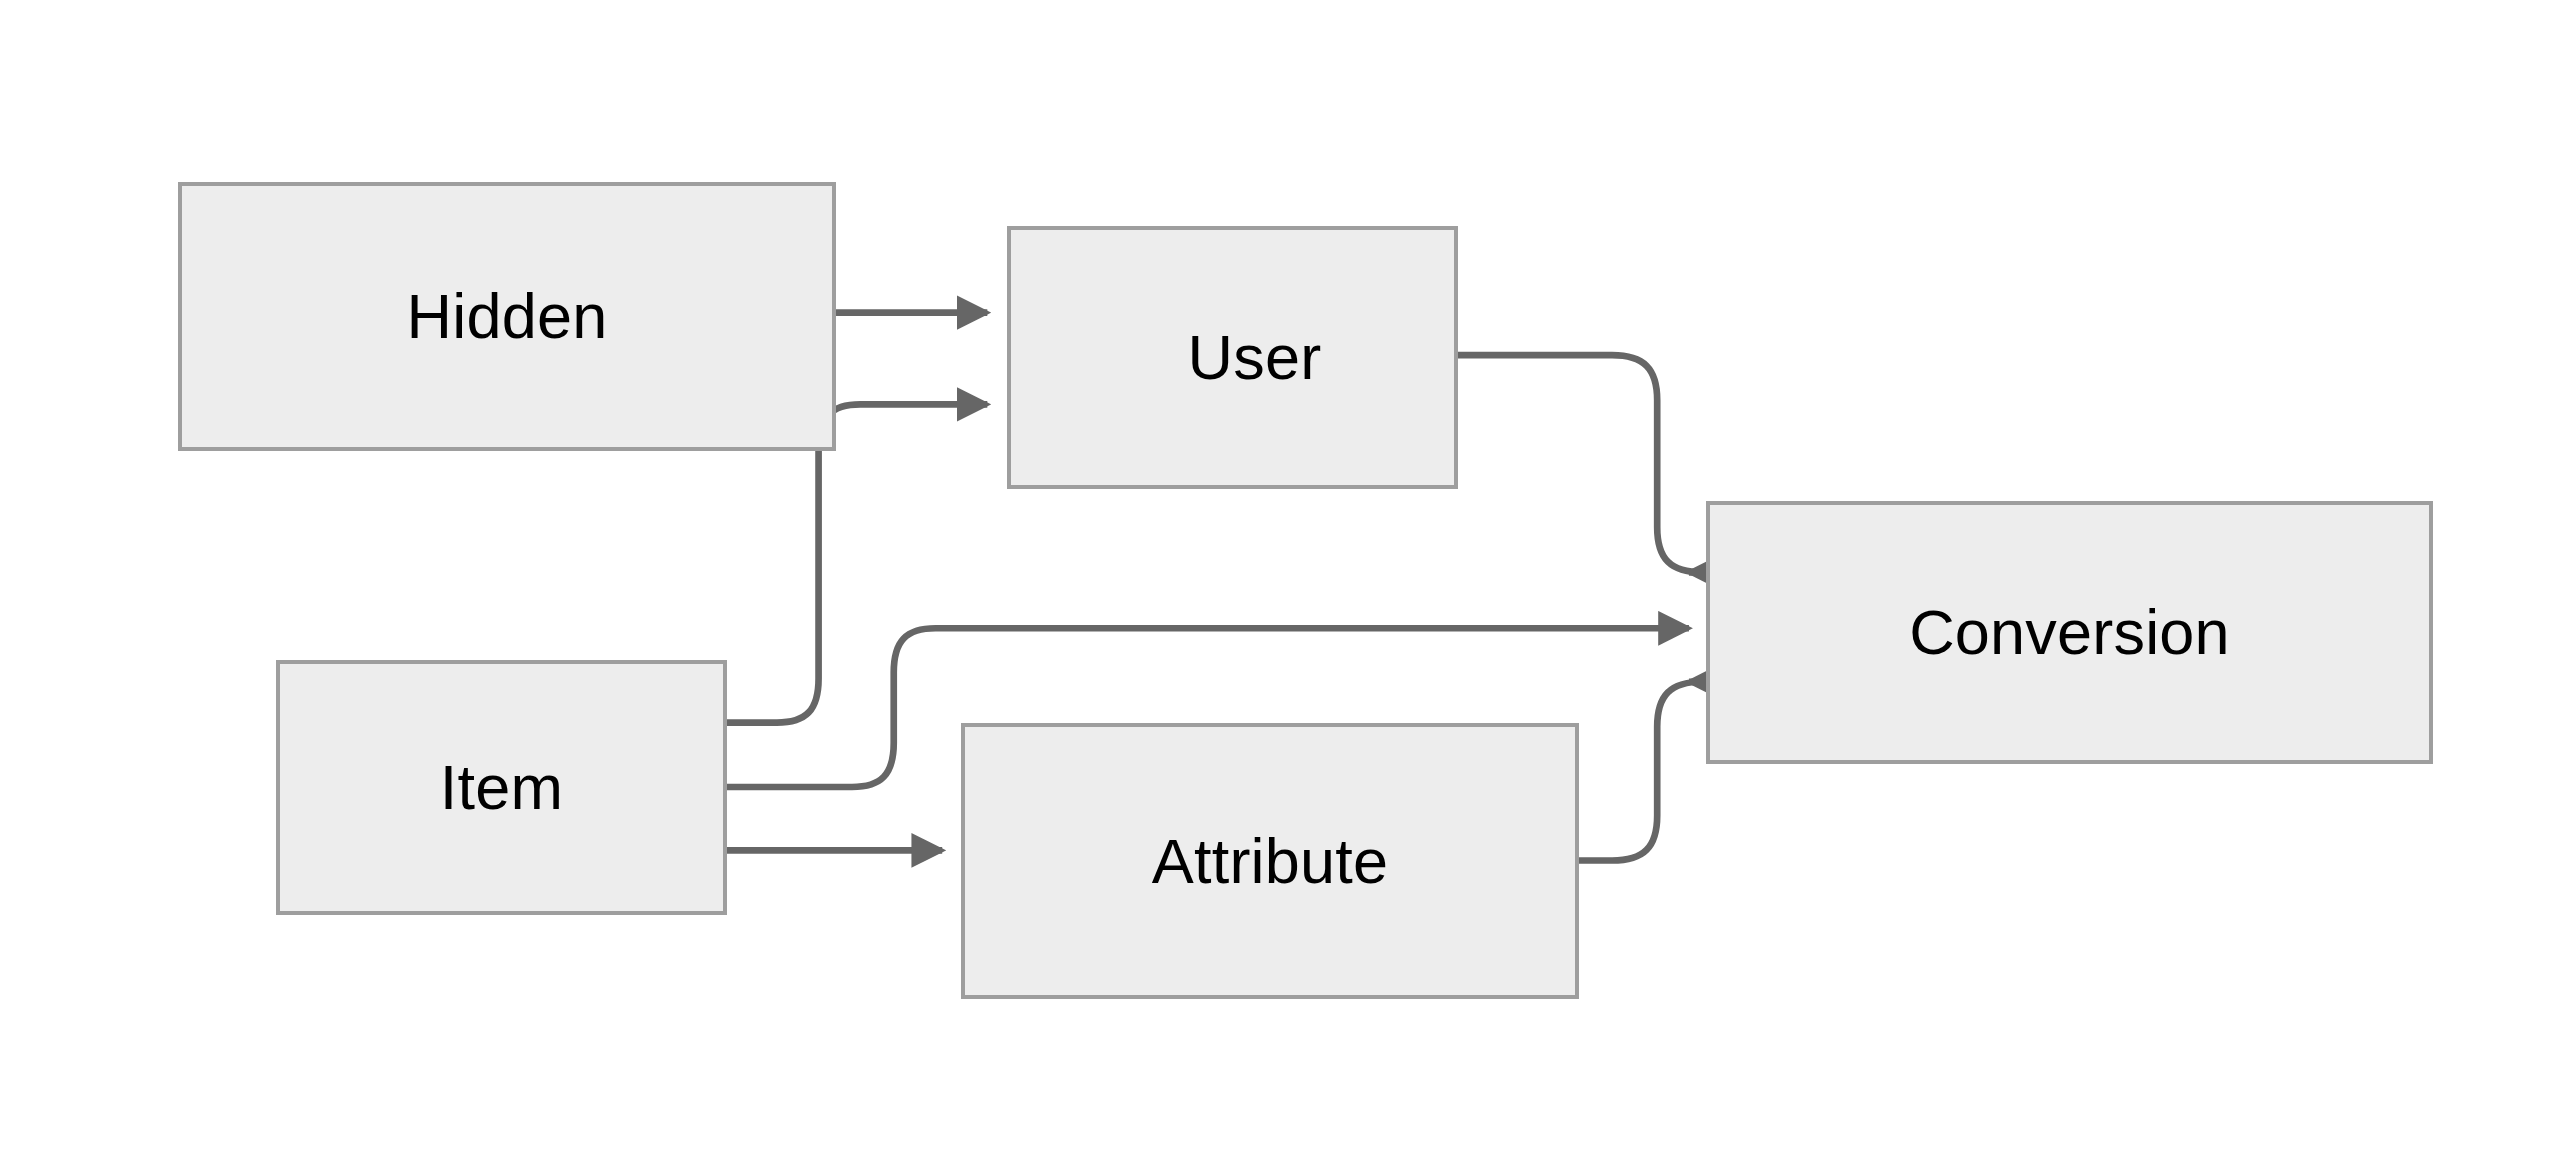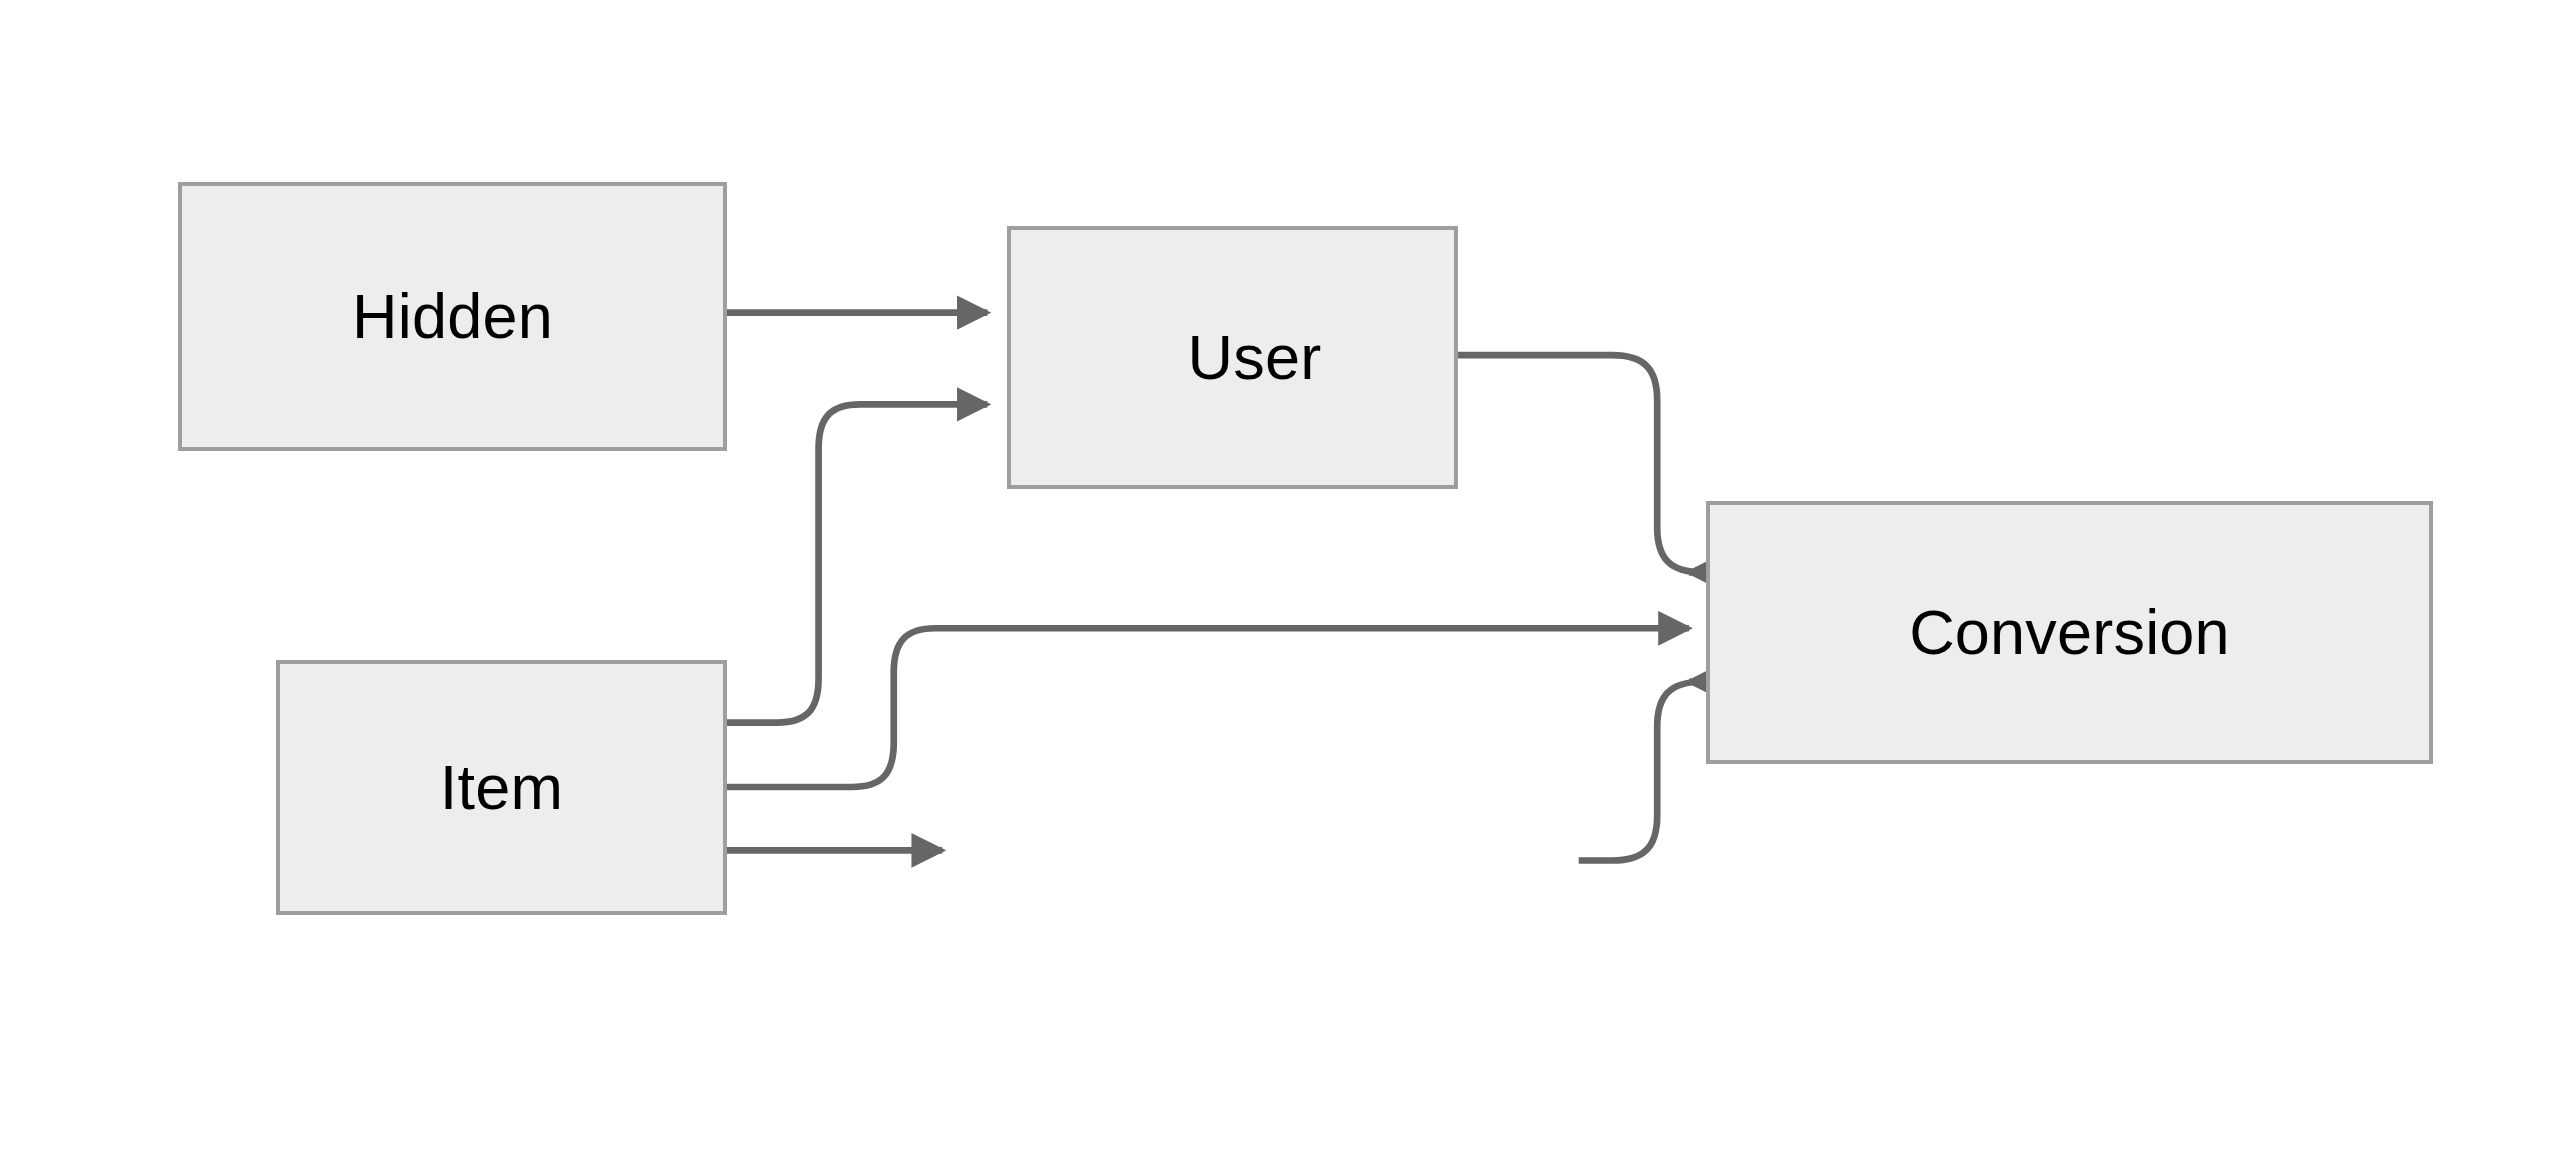--- a/index.html
+++ b/index.html
@@ -63,31 +63,34 @@
 
     <path d="M 870,942 L 1020,942 C 1055,942 1070,927 1070,889 L 1070,805 C 1070,767 1085,752 1120,752 L 2022,752" fill="none" stroke="#666666" stroke-width="8" marker-end="url(#arrowhead)"></path>
 
     <path d="M 870,1018 L 1128,1018" fill="none" stroke="#666666" stroke-width="8" marker-end="url(#arrowhead)"></path>
 
     <path d="M 1745,425 L 1930,425 C 1968,425 1984,441 1984,479 L 1984,631 C 1984,669 2000,685 2038,685 L 2022,685" fill="none" stroke="#666666" stroke-width="8" marker-end="url(#arrowhead)"></path>
 
     <path d="M 1890,1030 L 1930,1030 C 1968,1030 1984,1014 1984,976 L 1984,870 C 1984,832 2000,816 2038,816 L 2022,816" fill="none" stroke="#666666" stroke-width="8" marker-end="url(#arrowhead)"></path>
   </svg>
 
-  <div class="node" style="left:178px; top:182px; width:549px; height:269px;">
+  <div class="node" style="left:178px; top:182px; width:658px; height:269px;">
     <span class="node-label">Hidden</span>
   </div>
 
   <div class="node" style="left:1007px; top:226px; width:451px; height:263px;padding-left:44px;">
     <span class="node-label">User</span>
   </div>
 
   <div class="node" style="left:276px; top:660px; width:451px; height:255px;">
     <span class="node-label">Item</span>
   </div>
 
+  <div class="node" style="left:961px; top:723px; width:618px; height:276px;">
+    <span class="node-label">Attribute</span>
+  </div>
 
   <div class="node" style="left:1706px; top:501px; width:727px; height:263px;">
     <span class="node-label">Conversion</span>
   </div>
 
 </div>
 
 
 </body></html>

